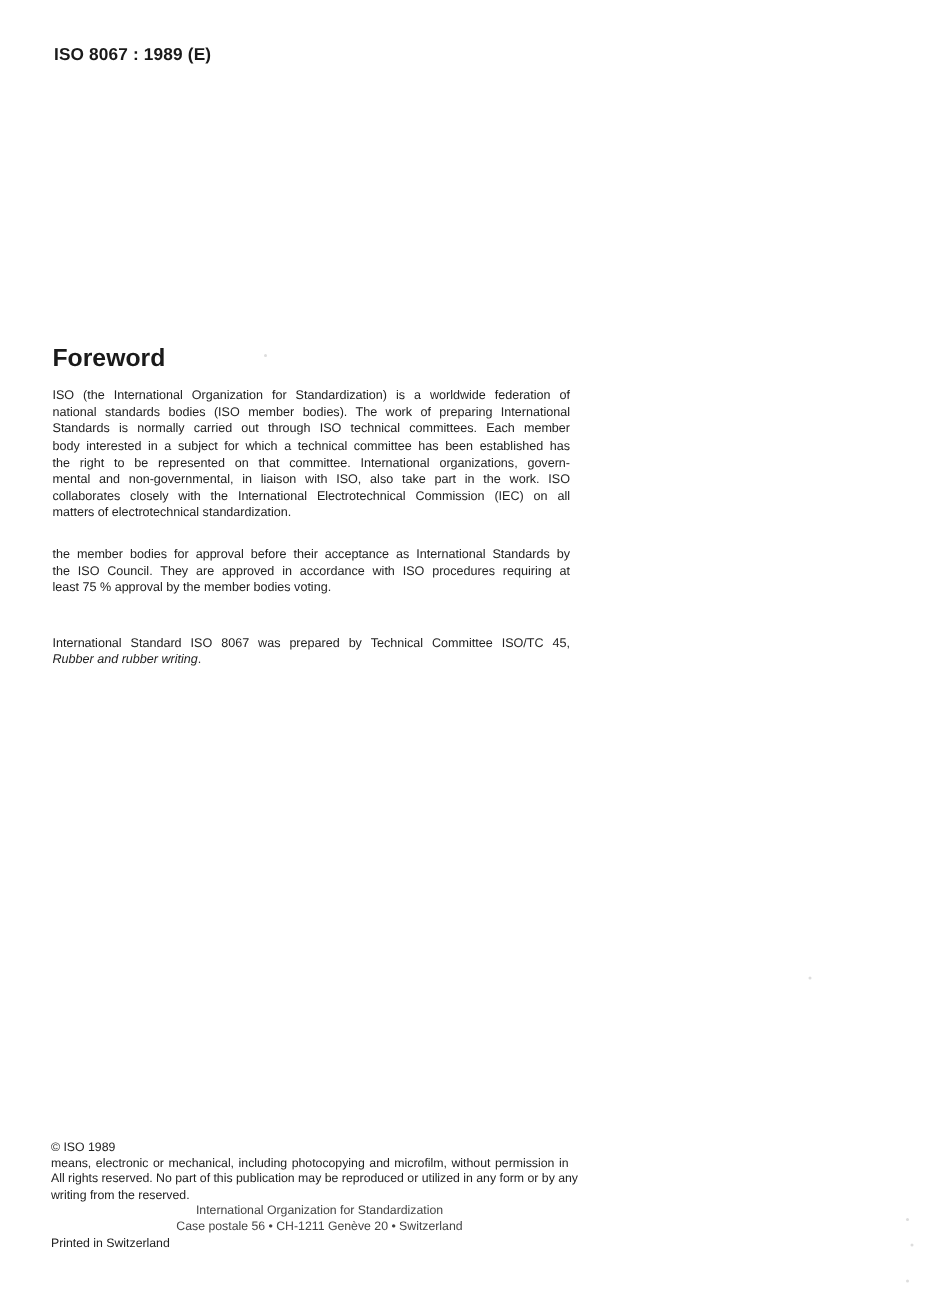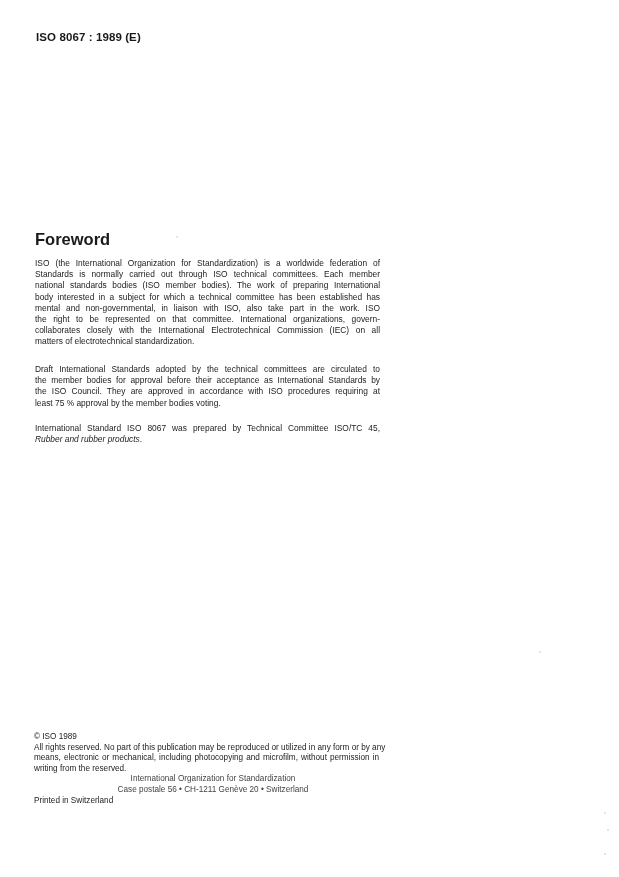--- a/index.html
+++ b/index.html
@@ -6,60 +6,59 @@
     body { width: 619px; height: 877px; position: relative; overflow: hidden; color: #1a1a1a; font-family: "Liberation Sans", sans-serif; }
     .header { position: absolute; left: 36px; top: 31px; font-size: 11.5px; font-weight: bold; letter-spacing: 0.1px; }
     .title { position: absolute; left: 35px; top: 230px; font-size: 16.5px; font-weight: bold; }
     .para { position: absolute; left: 35px; width: 345px; font-size: 8.4px; line-height: 11.2px; text-align: justify; color: #222; }
     .para .line { display: block; text-align-last: justify; white-space: nowrap; }
     .para .line.last { text-align-last: left; }
     #p1 { top: 258px; }
     #p2 { top: 364px; }
     #p3 { top: 423px; }
     .it { font-style: italic; }
-    .footer { position: absolute; left: 34px; top: 732px; width: 345px; font-size: 8.2px; line-height: 10.6px; color: #222; }
+    .footer { position: absolute; left: 34px; top: 760px; width: 345px; font-size: 8.2px; line-height: 10.6px; color: #222; }
     .footer .line { display: block; white-space: nowrap; }
     .footer .just { text-align-last: justify; text-align: justify; }
     .footer .indent { padding-left: 13px; color: #444; text-align: center; }
     .smudge { position: absolute; width: 2px; height: 2px; background: #ddd; border-radius: 50%; }
   </style>
 </head>
 <body>
 
 <div class="header">ISO 8067 : 1989 (E)</div>
 
 <div class="title">Foreword</div>
 
 <div class="para" id="p1">
   <span class="line">ISO (the International Organization for Standardization) is a worldwide federation of</span>
+  <span class="line">national standards bodies (ISO member bodies). The work of preparing International</span>
   <span class="line">Standards is normally carried out through ISO technical committees. Each member</span>
-  <span class="line">national standards bodies (ISO member bodies). The work of preparing International</span>
   <span class="line">body interested in a subject for which a technical committee has been established has</span>
+  <span class="line">the right to be represented on that committee. International organizations, govern-</span>
   <span class="line">mental and non-governmental, in liaison with ISO, also take part in the work. ISO</span>
-  <span class="line">the right to be represented on that committee. International organizations, govern-</span>
   <span class="line">collaborates closely with the International Electrotechnical Commission (IEC) on all</span>
   <span class="line last">matters of electrotechnical standardization.</span>
 </div>
 
 <div class="para" id="p2">
-  <span class="line">Draft International Standards adopted by the technical committees are circulated to</span>
   <span class="line">the member bodies for approval before their acceptance as International Standards by</span>
   <span class="line">the ISO Council. They are approved in accordance with ISO procedures requiring at</span>
   <span class="line last">least 75 % approval by the member bodies voting.</span>
 </div>
 
 <div class="para" id="p3">
   <span class="line">International Standard ISO 8067 was prepared by Technical Committee ISO/TC 45,</span>
-  <span class="line last"><span class="it">Rubber and rubber products</span><span>.</span></span>
+  <span class="line last"><span class="it">Rubber and rubber writing</span><span>.</span></span>
 </div>
 
 <div class="footer">
   <span class="line">©  ISO  1989</span>
+  <span class="line just">means, electronic or mechanical, including photocopying and microfilm, without permission in</span>
   <span class="line just">All rights reserved. No part of this publication may be reproduced or utilized in any form or by any</span>
-  <span class="line just">means, electronic or mechanical, including photocopying and microfilm, without permission in</span>
   <span class="line">writing from the reserved.</span>
   <span class="line indent">International Organization for Standardization</span>
   <span class="line indent">Case postale 56 • CH-1211 Genève 20 • Switzerland</span>
   <span class="line">Printed in Switzerland</span>
 </div>
 
 <div class="smudge" style="left:176px;top:236px;"></div>
 <div class="smudge" style="left:539px;top:651px;"></div>
 <div class="smudge" style="left:604px;top:812px;"></div>
 <div class="smudge" style="left:607px;top:829px;"></div>

